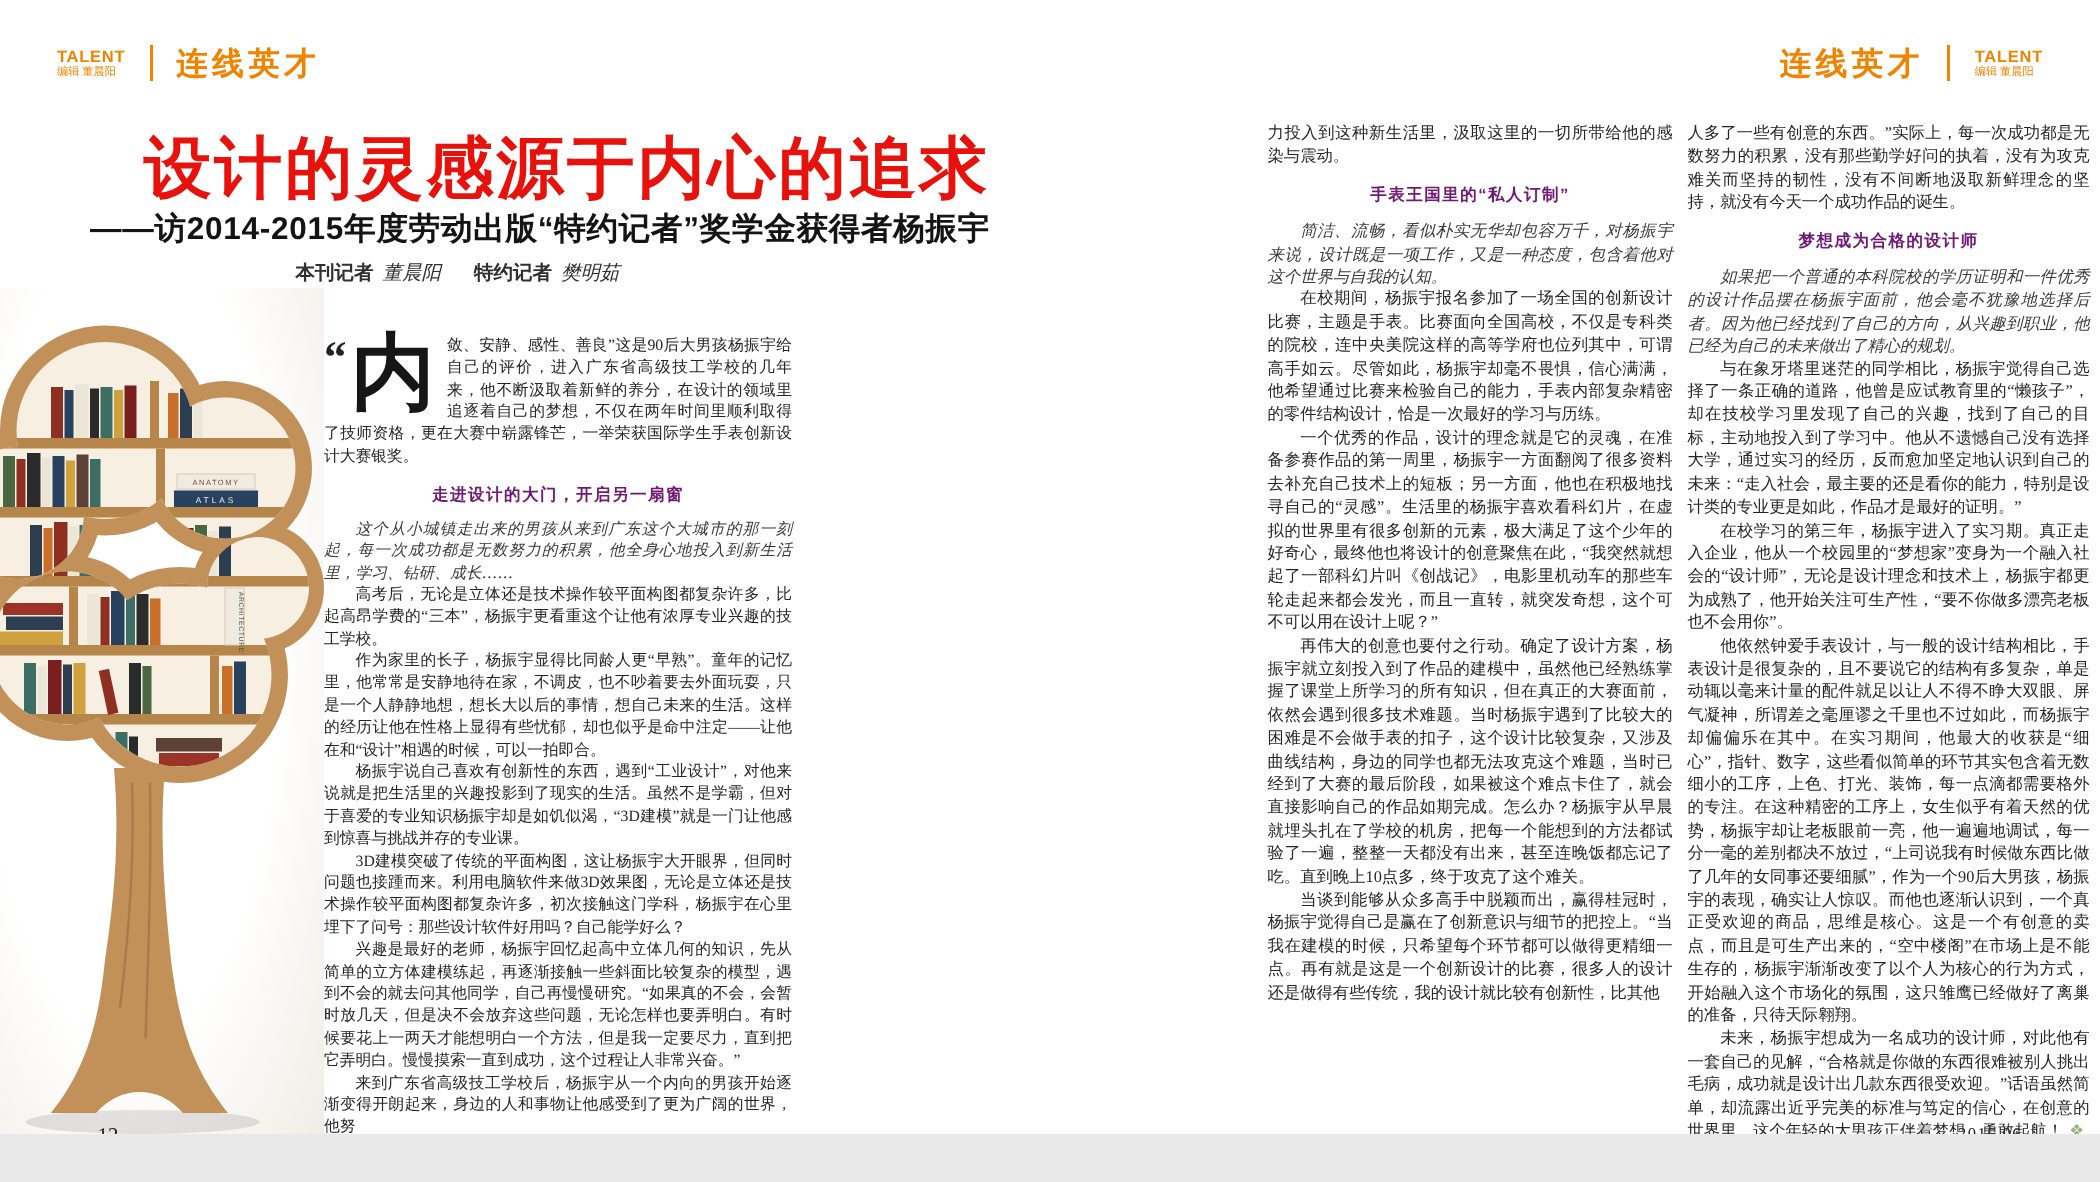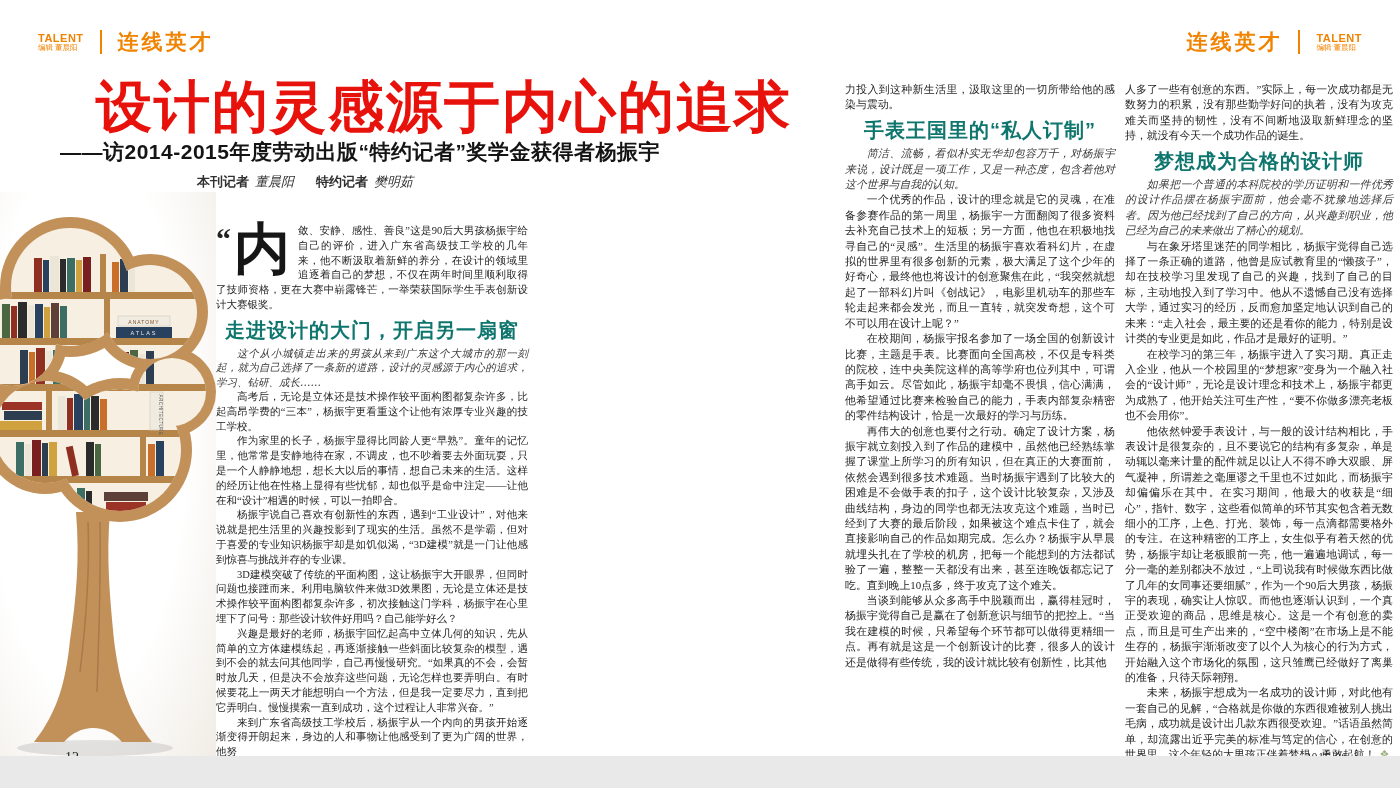--- a/index.html
+++ b/index.html
@@ -8,27 +8,27 @@
     position:relative; width:1400px; height:756px; margin:0 auto;
     background:#ffffff; overflow:hidden;
     font-family:"Liberation Serif","DejaVu Serif",serif; color:#222;
   }
   
   .hdr { position:absolute; top:28px; display:flex; align-items:center; }
   .hdr-left  { left:38px; }
   .hdr-right { right:38px; }
   .talent-block { display:flex; flex-direction:column; line-height:1.1; }
   .talent-word { color:#f08300; font-family:"Liberation Sans",sans-serif; font-weight:bold; font-size:11px; letter-spacing:.5px; }
-  .editor-word { color:#f08300; font-family:Liberation Sans, sans-serif; font-size:7.5px; }
+  .editor-word { color:#f08300; font-family:Liberation Serif, serif; font-size:7.5px; }
   .hdr-divider { width:2px; height:24px; background:#f08300; margin:0 16px; }
   .section-word { color:#f08300; font-family:Liberation Mono, monospace; font-weight:bold; font-size:21px; letter-spacing:3px; }
   
   .art-title {
-    position:absolute; left:96px; top:70px; white-space:nowrap;
-    color:#e8120c; font-weight:bold; font-size:56px; letter-spacing:2px;
+    position:absolute; left:96px; top:82px; white-space:nowrap;
+    color:#e8120c; font-weight:bold; font-size:45px; letter-spacing:2px;
     font-family:"Liberation Serif","DejaVu Serif",serif;
   }
   .art-subtitle {
     position:absolute; left:60px; top:138px; white-space:nowrap;
     color:#141414; font-weight:bold; font-size:21px; letter-spacing:.5px;
     font-family:"Liberation Sans","DejaVu Sans",sans-serif;
   }
   .art-byline {
     position:absolute; left:197px; top:173px; font-size:13px; color:#303030;
     font-family:"DejaVu Serif",serif;
@@ -36,22 +36,22 @@
   .art-byline .role { font-weight:bold; }
   .art-byline .name { font-style:italic; margin-right:22px; margin-left:6px; }
   
   .col { position:absolute; text-align:justify; color:#252525; }
   .col p { text-indent:2em; }
   .col p.cont { text-indent:0; }
   #col-left  { left:216px; top:224px; width:312px; font-size:10.5px; line-height:14.8px; }
   #col-r1    { left:845px; top:82px;  width:270px; font-size:10.9px; line-height:15.4px; }
   #col-r2    { left:1125px; top:82px; width:268px; font-size:10.9px; line-height:15.4px; }
   .sec-h {
-    color:#0f766e; font-family:"Liberation Sans","DejaVu Sans",sans-serif;
-    font-weight:bold; font-size:20px; text-align:center; text-indent:0 !important;
+    color:#701a75; font-family:"Liberation Sans","DejaVu Sans",sans-serif;
+    font-weight:bold; font-size:11px; text-align:center; text-indent:0 !important;
     margin:10px 0 8px 0; letter-spacing:1px;
   }
   .lede { font-style:italic; font-family:"DejaVu Serif",serif; color:#3a3a3a; }
   
   .dropblock { float:left; display:flex; align-items:flex-start; padding:2px 8px 0 0; }
   .openquote { font-size:30px; line-height:26px; font-weight:bold; color:#222; margin-right:3px; }
   .dropcap   { font-size:56px; line-height:46px; font-weight:bold; color:#161616; }
   .end-mark  { color:#9ab07e; font-size:11px; margin-left:4px; }
   
   .ftr { position:absolute; top:750px; display:flex; align-items:center; gap:9px;flex-direction:column; }
@@ -234,35 +234,35 @@
   </div>
 
   <div class="col" id="col-left">
     <p class="cont">
       <span class="dropblock">
           <span class="openquote">“</span>
           <span class="dropcap">内</span>
         </span><span>敛、安静、感性、善良”这是90后大男孩杨振宇给自己的评价，进入广东省高级技工学校的几年来，他不断汲取着新鲜的养分，在设计的领域里追逐着自己的梦想，不仅在两年时间里顺利取得了技师资格，更在大赛中崭露锋芒，一举荣获国际学生手表创新设计大赛银奖。</span>
     </p>
     <p class="sec-h">走进设计的大门，开启另一扇窗</p>
-    <p class="lede">这个从小城镇走出来的男孩从来到广东这个大城市的那一刻起，就为自己选择了一条新的道路，设计的灵感源于内心的追求，学习、钻研、成长……</p>
+    <p class="lede">这个从小城镇走出来的男孩从来到广东这个大城市的那一刻起，每一次成功都是无数努力的积累，他全身心地投入到新生活里，学习、钻研、成长……</p>
     <p>高考后，无论是立体还是技术操作较平面构图都复杂许多，比起高昂学费的“三本”，杨振宇更看重这个让他有浓厚专业兴趣的技工学校。</p>
     <p>作为家里的长子，杨振宇显得比同龄人更“早熟”。童年的记忆里，他常常是安静地待在家，不调皮，也不吵着要去外面玩耍，只是一个人静静地想，想长大以后的事情，想自己未来的生活。这样的经历让他在性格上显得有些忧郁，却也似乎是命中注定——让他在和“设计”相遇的时候，可以一拍即合。</p>
     <p>杨振宇说自己喜欢有创新性的东西，遇到“工业设计”，对他来说就是把生活里的兴趣投影到了现实的生活。虽然不是学霸，但对于喜爱的专业知识杨振宇却是如饥似渴，“3D建模”就是一门让他感到惊喜与挑战并存的专业课。</p>
     <p>3D建模突破了传统的平面构图，这让杨振宇大开眼界，但同时问题也接踵而来。利用电脑软件来做3D效果图，无论是立体还是技术操作较平面构图都复杂许多，初次接触这门学科，杨振宇在心里埋下了问号：那些设计软件好用吗？自己能学好么？</p>
     <p>兴趣是最好的老师，杨振宇回忆起高中立体几何的知识，先从简单的立方体建模练起，再逐渐接触一些斜面比较复杂的模型，遇到不会的就去问其他同学，自己再慢慢研究。“如果真的不会，会暂时放几天，但是决不会放弃这些问题，无论怎样也要弄明白。有时候要花上一两天才能想明白一个方法，但是我一定要尽力，直到把它弄明白。慢慢摸索一直到成功，这个过程让人非常兴奋。”</p>
     <p>来到广东省高级技工学校后，杨振宇从一个内向的男孩开始逐渐变得开朗起来，身边的人和事物让他感受到了更为广阔的世界，他努</p>
   </div>
 
   <div class="col" id="col-r1">
     <p class="cont">力投入到这种新生活里，汲取这里的一切所带给他的感染与震动。</p>
     <p class="sec-h">手表王国里的“私人订制”</p>
     <p class="lede">简洁、流畅，看似朴实无华却包容万千，对杨振宇来说，设计既是一项工作，又是一种态度，包含着他对这个世界与自我的认知。</p>
+    <p>在校期间，杨振宇报名参加了一场全国的创新设计比赛，主题是手表。比赛面向全国高校，不仅是专科类的院校，连中央美院这样的高等学府也位列其中，可谓高手如云。尽管如此，杨振宇却毫不畏惧，信心满满，他希望通过比赛来检验自己的能力，手表内部复杂精密的零件结构设计，恰是一次最好的学习与历练。</p>
     <p>一个优秀的作品，设计的理念就是它的灵魂，在准备参赛作品的第一周里，杨振宇一方面翻阅了很多资料去补充自己技术上的短板；另一方面，他也在积极地找寻自己的“灵感”。生活里的杨振宇喜欢看科幻片，在虚拟的世界里有很多创新的元素，极大满足了这个少年的好奇心，最终他也将设计的创意聚焦在此，“我突然就想起了一部科幻片叫《创战记》，电影里机动车的那些车轮走起来都会发光，而且一直转，就突发奇想，这个可不可以用在设计上呢？”</p>
-    <p>在校期间，杨振宇报名参加了一场全国的创新设计比赛，主题是手表。比赛面向全国高校，不仅是专科类的院校，连中央美院这样的高等学府也位列其中，可谓高手如云。尽管如此，杨振宇却毫不畏惧，信心满满，他希望通过比赛来检验自己的能力，手表内部复杂精密的零件结构设计，恰是一次最好的学习与历练。</p>
     <p>再伟大的创意也要付之行动。确定了设计方案，杨振宇就立刻投入到了作品的建模中，虽然他已经熟练掌握了课堂上所学习的所有知识，但在真正的大赛面前，依然会遇到很多技术难题。当时杨振宇遇到了比较大的困难是不会做手表的扣子，这个设计比较复杂，又涉及曲线结构，身边的同学也都无法攻克这个难题，当时已经到了大赛的最后阶段，如果被这个难点卡住了，就会直接影响自己的作品如期完成。怎么办？杨振宇从早晨就埋头扎在了学校的机房，把每一个能想到的方法都试验了一遍，整整一天都没有出来，甚至连晚饭都忘记了吃。直到晚上10点多，终于攻克了这个难关。</p>
     <p>当谈到能够从众多高手中脱颖而出，赢得桂冠时，杨振宇觉得自己是赢在了创新意识与细节的把控上。“当我在建模的时候，只希望每个环节都可以做得更精细一点。再有就是这是一个创新设计的比赛，很多人的设计还是做得有些传统，我的设计就比较有创新性，比其他</p>
   </div>
 
   <div class="col" id="col-r2">
     <p class="cont">人多了一些有创意的东西。”实际上，每一次成功都是无数努力的积累，没有那些勤学好问的执着，没有为攻克难关而坚持的韧性，没有不间断地汲取新鲜理念的坚持，就没有今天一个成功作品的诞生。</p>
     <p class="sec-h">梦想成为合格的设计师</p>
     <p class="lede">如果把一个普通的本科院校的学历证明和一件优秀的设计作品摆在杨振宇面前，他会毫不犹豫地选择后者。因为他已经找到了自己的方向，从兴趣到职业，他已经为自己的未来做出了精心的规划。</p>
     <p>与在象牙塔里迷茫的同学相比，杨振宇觉得自己选择了一条正确的道路，他曾是应试教育里的“懒孩子”，却在技校学习里发现了自己的兴趣，找到了自己的目标，主动地投入到了学习中。他从不遗憾自己没有选择大学，通过实习的经历，反而愈加坚定地认识到自己的未来：“走入社会，最主要的还是看你的能力，特别是设计类的专业更是如此，作品才是最好的证明。”</p>
     <p>在校学习的第三年，杨振宇进入了实习期。真正走入企业，他从一个校园里的“梦想家”变身为一个融入社会的“设计师”，无论是设计理念和技术上，杨振宇都更为成熟了，他开始关注可生产性，“要不你做多漂亮老板也不会用你”。</p>

